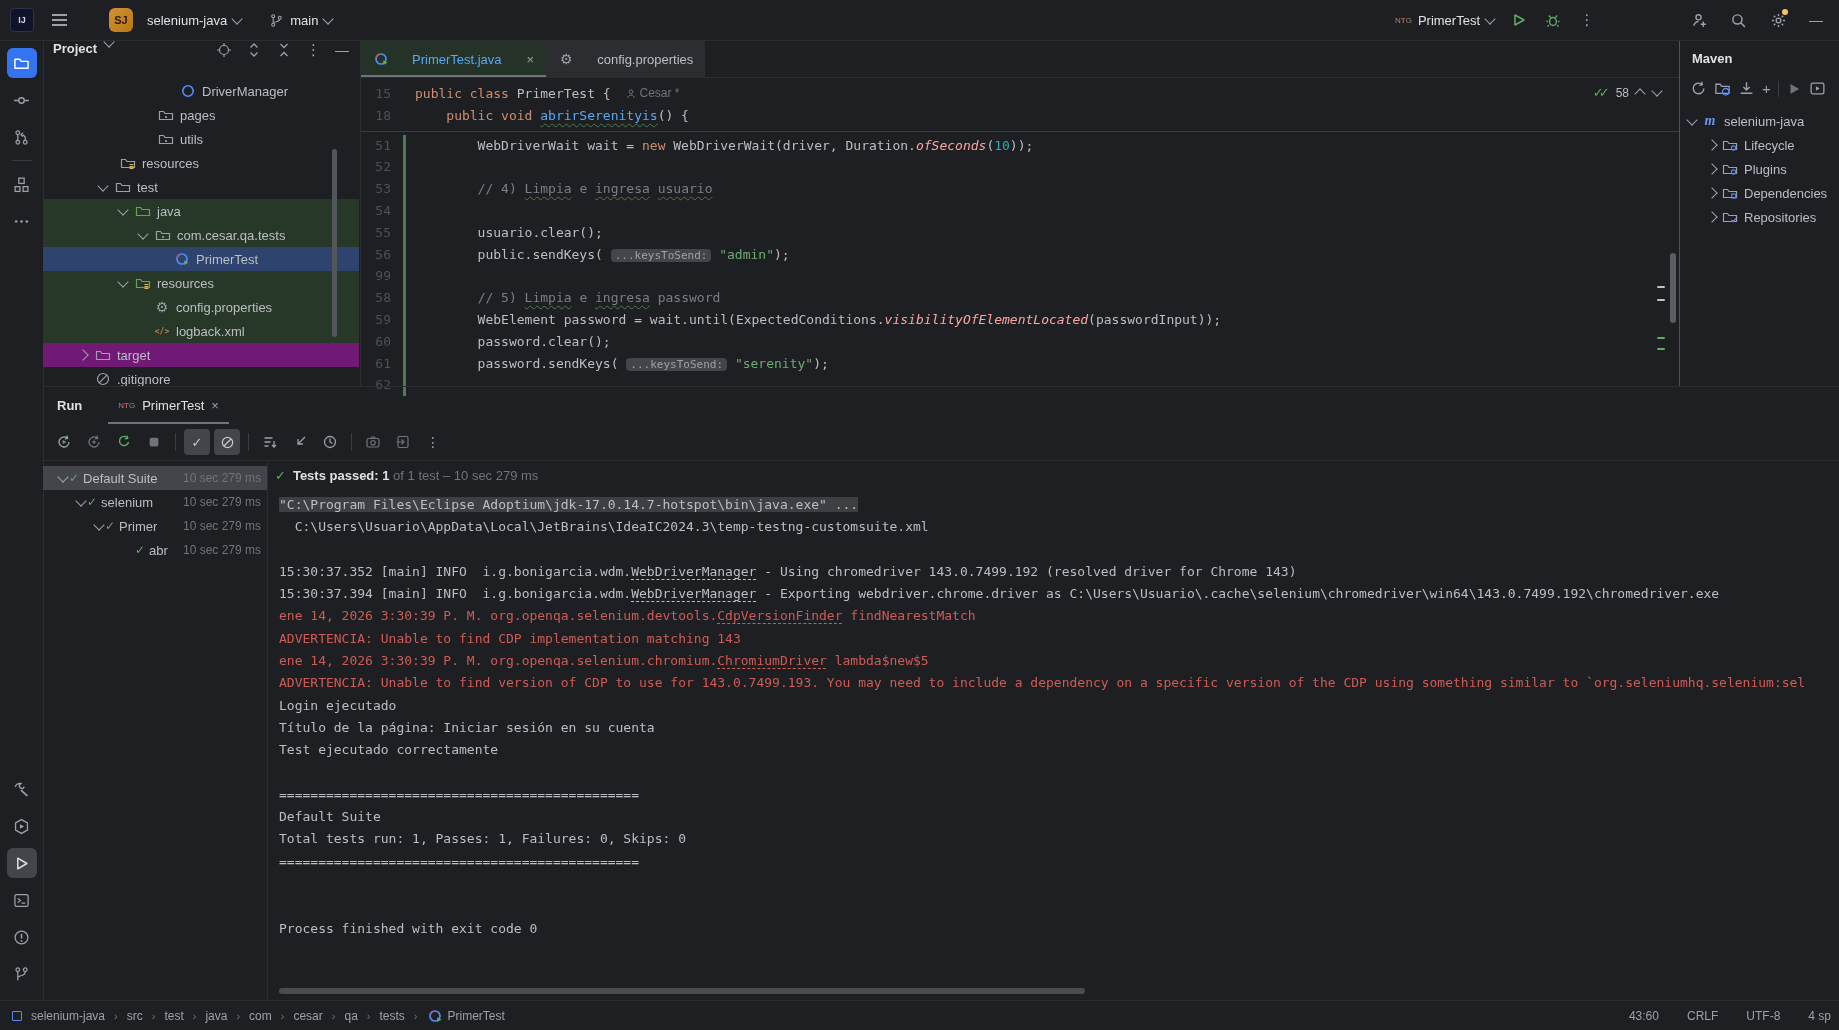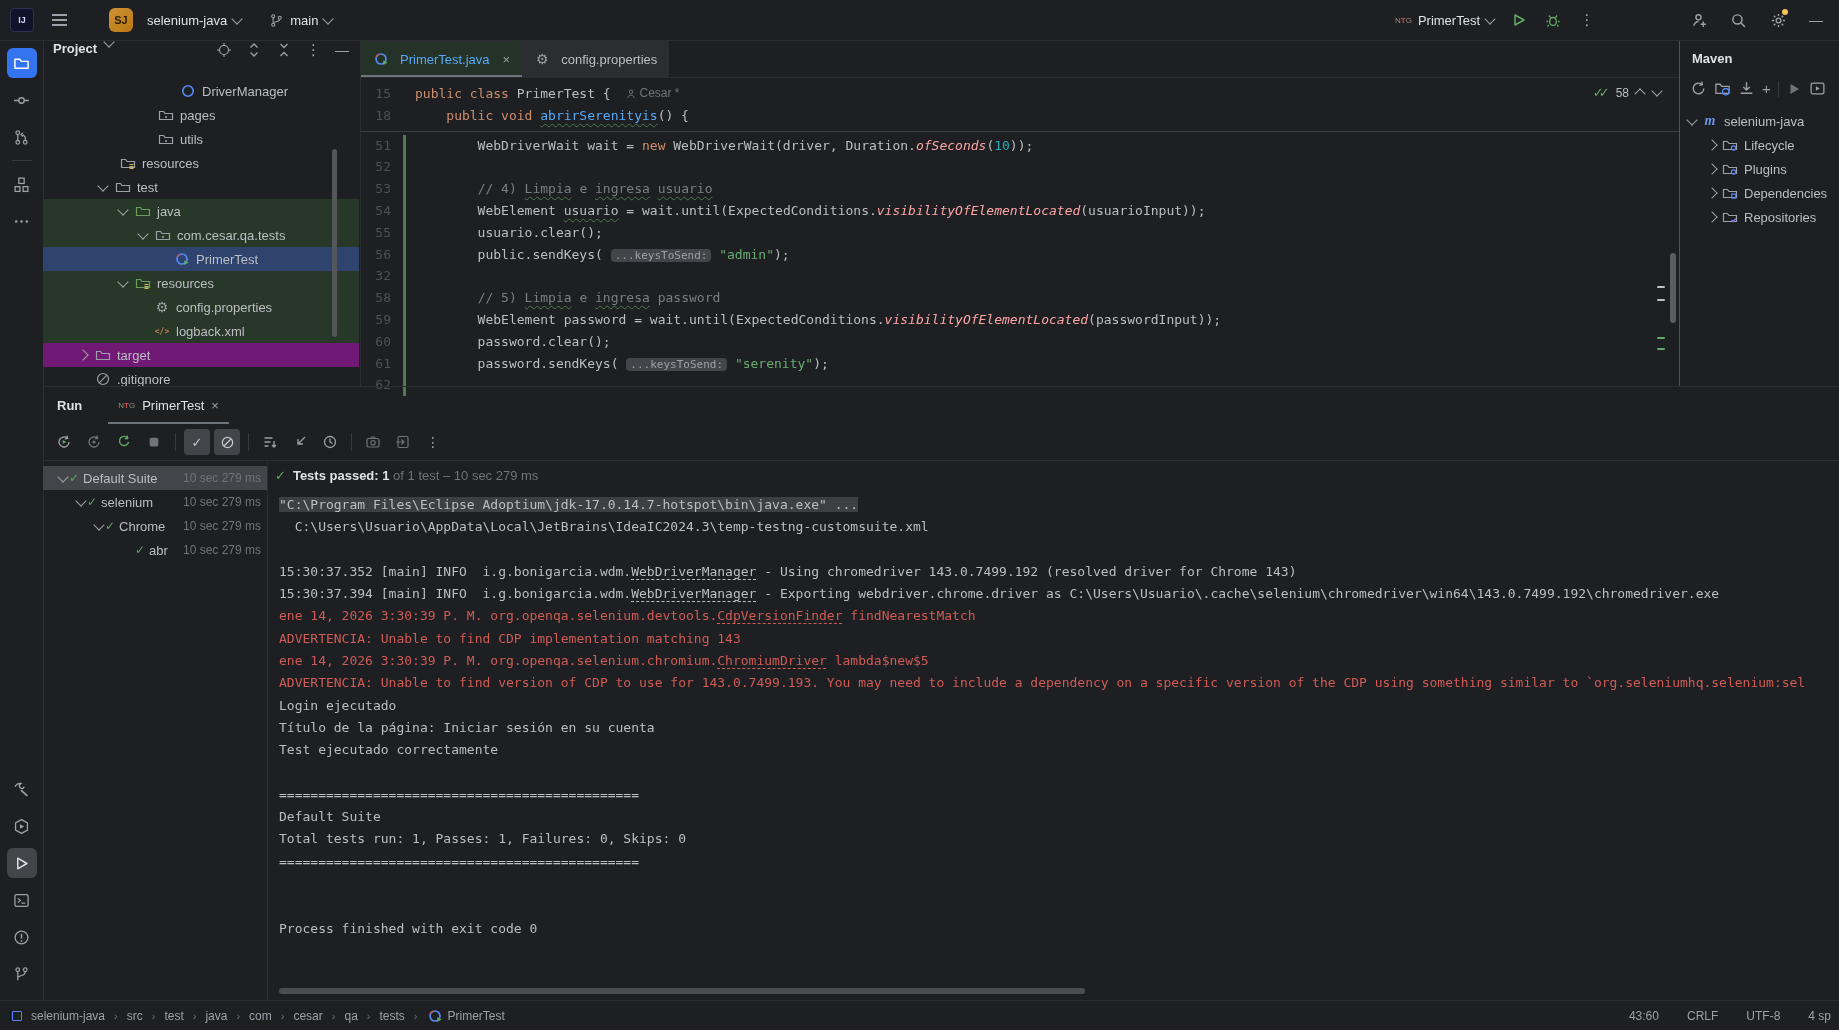--- a/index.html
+++ b/index.html
@@ -51,21 +51,21 @@
   .bg-brown{background:#701a75;}
   .tico{width:16px;height:16px;flex:none;display:inline-flex;align-items:center;justify-content:center;}
   .gearglyph{font-size:14px;color:#9DA0A8;line-height:16px;}
   .xmlglyph{font-size:8px;font-weight:bold;color:#C77D55;font-family:"DejaVu Sans Mono",monospace;}
   .mlogo{font-style:italic;font-weight:bold;color:#6897EA;font-size:14px;font-family:"Liberation Serif",serif;}
   .pscroll{position:absolute;left:289px;top:108px;width:5px;height:188px;background:#53565A;border-radius:3px;}
 
   
   .editor{position:absolute;left:360px;top:41px;width:1318px;height:345px;border-left:1px solid #2b2d30;}
   .tabs{height:36px;display:flex;align-items:stretch;border-bottom:1px solid #2b2d30;}
-  .tab{display:flex;align-items:center;gap:11px;padding:0 12px;position:relative;}
+  .tab{display:flex;align-items:center;gap:23px;padding:0 12px;position:relative;}
   .tab.active{background:#243228;}
   .tab.active::after{content:"";position:absolute;left:0;right:0;bottom:0;height:2px;background:#6F737A;}
   .tab.active .tab-label{color:#56A8F5;}
   .tab.plain{background:#2B2D30;}
   .tab .close{color:#9DA0A8;font-size:13px;margin-left:2px;}
   .sticky{padding:5px 0 4px 0;border-bottom:1px solid #3a3d41;}
   .codearea{padding-top:3px;}
   .crow{display:flex;height:21.8px;line-height:21.8px;font-size:13px;}
   .cnum{width:30px;text-align:right;padding-right:12px;color:#4B5059;flex:none;font-family:"DejaVu Sans Mono",monospace;}
   .cbar{width:3px;flex:none;margin-right:9px;}
@@ -460,34 +460,33 @@
           <span class="ctext"></span>
         </div>
         <div class="crow">
           <span class="cnum">53</span>
           <span class="cbar on"></span>
           <span class="ctext"><span class="tc">        </span><span class="tc">// 4) </span><span class="tc sp">Limpia</span><span class="tc"> e </span><span class="tc sp">ingresa</span><span class="tc"> </span><span class="tc sp">usuario</span></span>
         </div>
         <div class="crow">
           <span class="cnum">54</span>
           <span class="cbar on"></span>
-          <span class="ctext"><span class="tw">        WebElement </span><span class="tw sp">usuario</span><span class="tw"> = wait.until(ExpectedConditions.</span><span class="ti">visibilityOfElementLocated</span><span class="tw">(usuarioInput));</span></span>
         </div>
         <div class="crow">
           <span class="cnum">55</span>
           <span class="cbar on"></span>
           <span class="ctext"><span class="tw">        usuario.clear();</span></span>
         </div>
         <div class="crow">
           <span class="cnum">56</span>
           <span class="cbar on"></span>
           <span class="ctext"><span class="tw">        public.sendKeys( </span><span class="thint">...keysToSend:</span><span class="tw"> </span><span class="ts">"admin"</span><span class="tw">);</span></span>
         </div>
         <div class="crow">
-          <span class="cnum">32</span>
+          <span class="cnum">99</span>
           <span class="cbar on"></span>
           <span class="ctext"></span>
         </div>
         <div class="crow">
           <span class="cnum">58</span>
           <span class="cbar on"></span>
           <span class="ctext"><span class="tc">        </span><span class="tc">// 5) </span><span class="tc sp">Limpia</span><span class="tc"> e </span><span class="tc sp">ingresa</span><span class="tc"> password</span></span>
         </div>
         <div class="crow">
           <span class="cnum">59</span>
@@ -681,21 +680,21 @@
         </div>
         <div class="trow" style="padding-left: 34px;">
           <span class="ch open"></span>
           <span class="tck">✓</span>
           <span class="tname">selenium</span>
           <span class="ttime">10 sec 279 ms</span>
         </div>
         <div class="trow" style="padding-left: 52px;">
           <span class="ch open"></span>
           <span class="tck">✓</span>
-          <span class="tname">Chrome</span>
+          <span class="tname">Primer</span>
           <span class="ttime">10 sec 279 ms</span>
         </div>
         <div class="trow" style="padding-left: 90px;">
           <span class="tck">✓</span>
           <span class="tname">abr</span>
           <span class="ttime">10 sec 279 ms</span>
         </div>
       </div>
 
     <div class="console">

